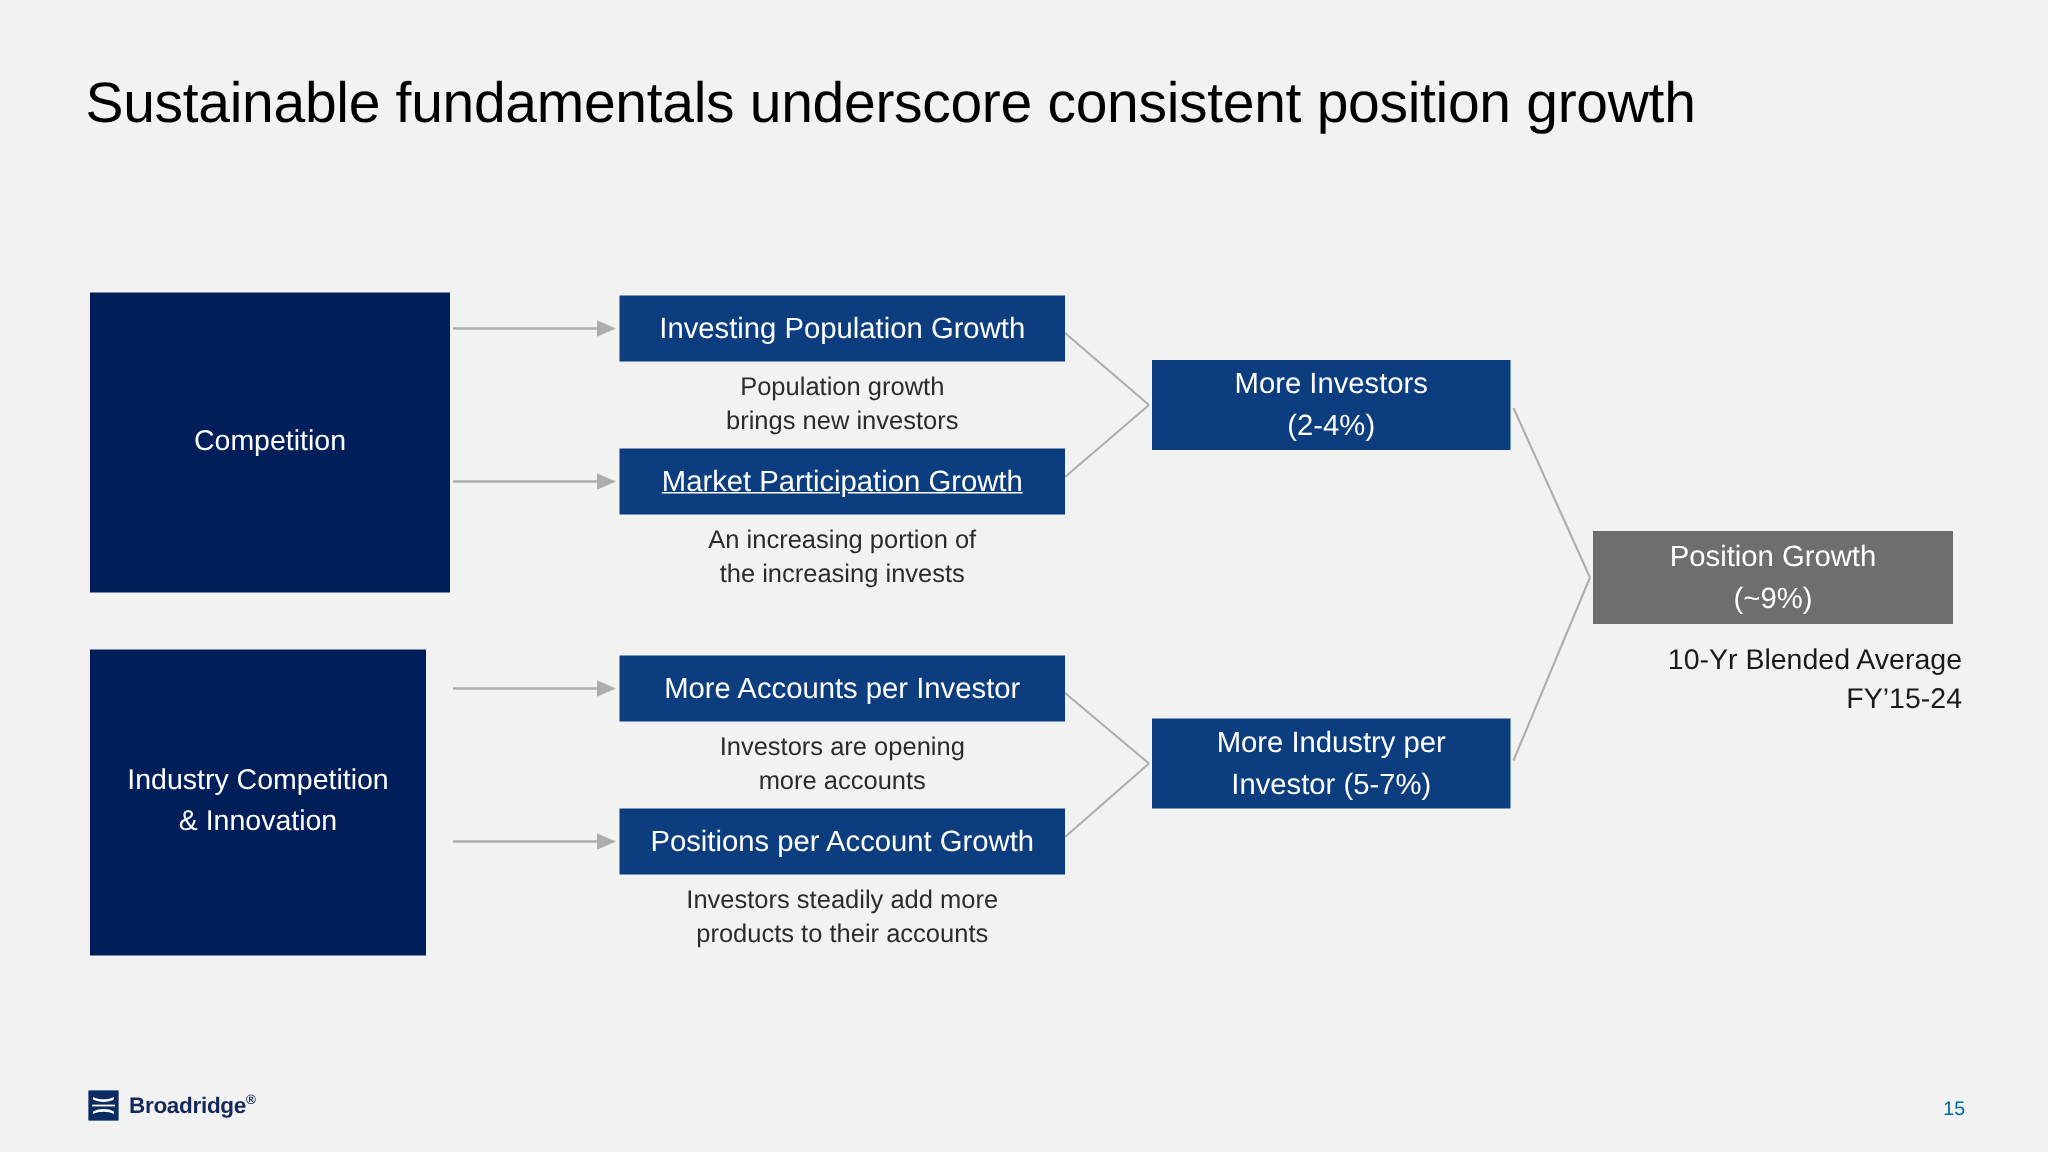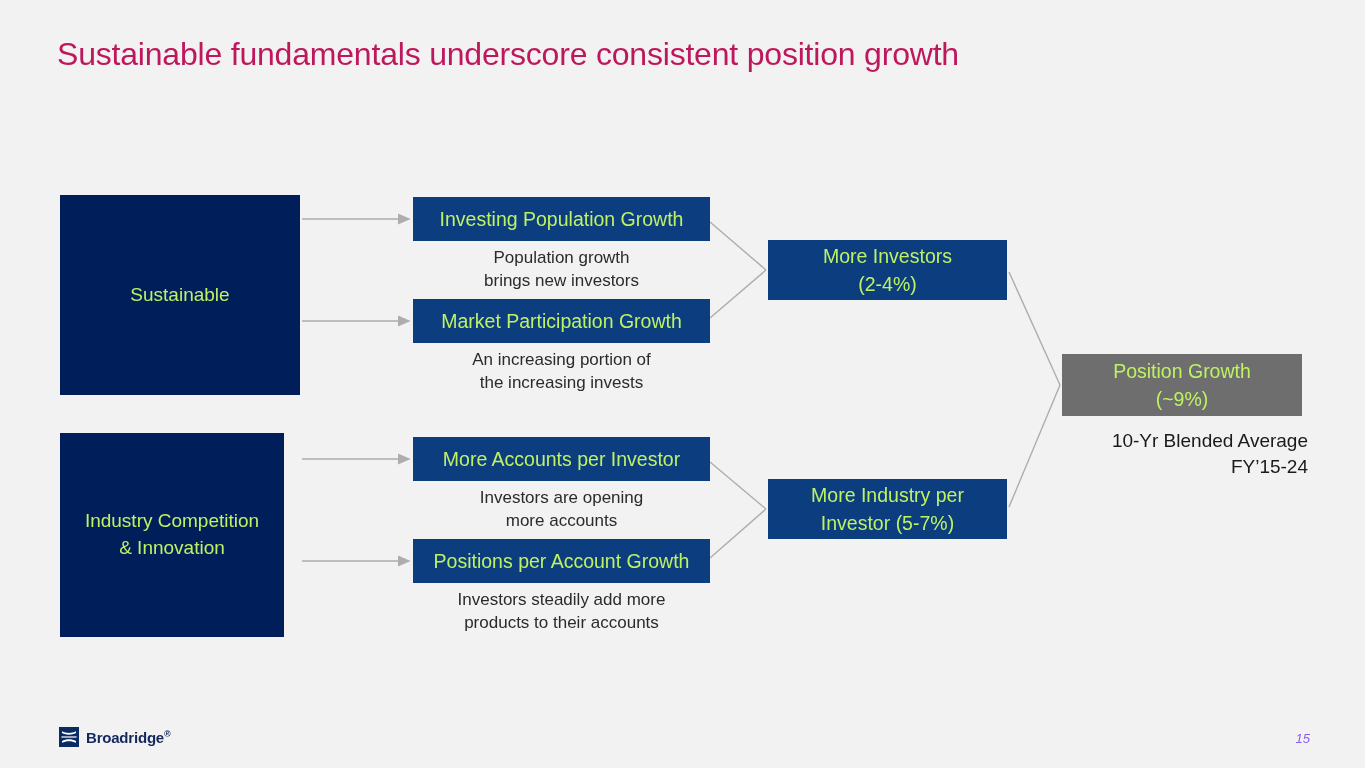--- a/index.html
+++ b/index.html
@@ -7,49 +7,49 @@
     width:1365px;height:768px;
     background:#f2f2f2;
     font-family:"Liberation Sans", sans-serif;
     overflow:hidden;
     position:relative;
   }
   #slide{position:absolute;left:0;top:0;width:1365px;height:768px;}
 
   
   .slide-title{
-    position:absolute;left:57px;top:36px;width:1250px;
-    font-size:32px;line-height:1.15;
-    color:#be185d;
+    position:absolute;left:57px;top:48px;width:1250px;
+    font-size:38px;line-height:1.15;
+    color:#000000;
     letter-spacing:-0.2px;
     white-space:nowrap;
   }
 
   
   #connectors{position:absolute;left:0;top:0;width:1365px;height:768px;pointer-events:none;}
 
   
   .box{
     position:absolute;
     display:flex;align-items:center;justify-content:center;
     text-align:center;
-    color:#bef264;
+    color:#ffffff;
     box-sizing:border-box;
   }
   .box-primary{background:#001E5A;}
   .box-driver{background:#0B3D7F;}
   .box-outcome{background:#0B3D7F;}
   .box-result{background:#6E6E6E;}
 
   .primary-top{left:60px;top:195px;width:240px;height:200px;font-size:19px;line-height:1.4;}
   .primary-bottom{left:60px;top:433px;width:224px;height:204px;font-size:19px;line-height:1.4;}
 
   .driver{left:413px;width:297px;height:44px;font-size:19.5px;}
   .d1{top:197px;}
-  .d2{top:299px;}
+  .d2{top:299px;text-decoration:underline;}
   .d3{top:437px;}
   .d4{top:539px;}
 
   .outcome{left:768px;width:239px;height:60px;font-size:19.5px;line-height:1.45;}
   .o1{top:240px;}
   .o2{top:479px;}
 
   .result{left:1062px;top:354px;width:240px;height:62px;font-size:19.5px;line-height:1.45;}
 
   
@@ -81,21 +81,21 @@
     background:#0B2B63;
     position:relative;
     flex:0 0 auto;
   }
   .brand-name{
     font-size:15px;font-weight:bold;color:#14285C;letter-spacing:-0.2px;
   }
   .brand-tm{font-size:9px;color:#14285C;vertical-align:super;}
   .page-number{
     position:absolute;right:55px;top:731px;
-    font-size:13px;color:#8b5cf6;font-style:italic;
+    font-size:13px;color:#0369a1;
   }
 </style>
 </head>
 <body>
 
 <div id="slide">
 
   <div class="slide-title">Sustainable fundamentals underscore consistent position growth</div>
 
   <svg id="connectors" viewBox="0 0 1365 768">
@@ -115,21 +115,21 @@
     <line x1="710" y1="318" x2="766" y2="270" stroke="#ADADAD" stroke-width="1.4"></line>
 
     <line x1="710" y1="462" x2="766" y2="509" stroke="#ADADAD" stroke-width="1.4"></line>
     <line x1="710" y1="558" x2="766" y2="509" stroke="#ADADAD" stroke-width="1.4"></line>
 
     <line x1="1009" y1="272" x2="1060" y2="385" stroke="#ADADAD" stroke-width="1.4"></line>
     <line x1="1009" y1="507" x2="1060" y2="385" stroke="#ADADAD" stroke-width="1.4"></line>
   </svg>
 
   <div class="box box-primary primary-top">
-    <span>Sustainable</span>
+    <span>Competition</span>
   </div>
 
   <div class="box box-primary primary-bottom">
     <span>
       <span>Industry Competition</span><br>
       <span>&amp; Innovation</span>
     </span>
   </div>
 
   <div class="box box-driver driver d1">

